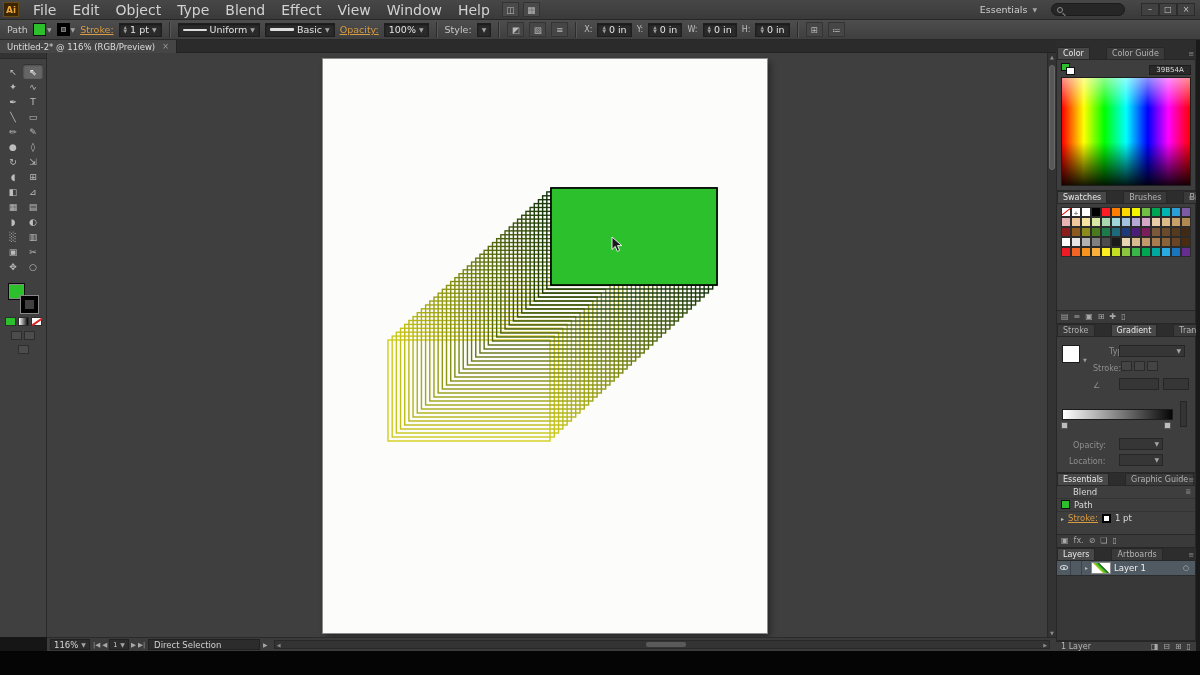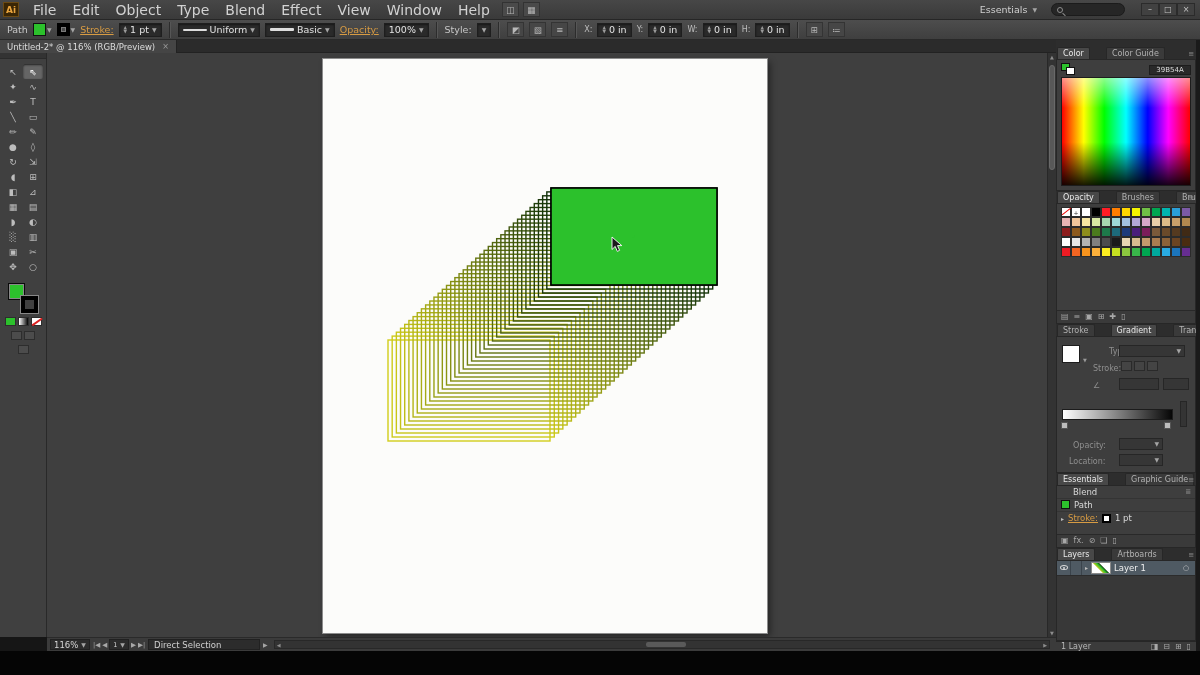--- a/index.html
+++ b/index.html
@@ -458,21 +458,21 @@
         <span class="cp-fs">
           <span class="a" id="cp-fill" style="background: rgb(44, 193, 44);"></span>
           <span class="b"></span>
         </span>
         <span class="cp-hex">39B54A</span>
       </div>
       <div class="spectrum"></div>
     </div>
 
     <div class="ptabs">
-      <span class="ptab active">Opacity</span>
+      <span class="ptab active">Swatches</span>
       <span class="ptab">Brushes</span>
       <span class="ptab">Brushes</span>
       <span class="ptab-menu">≡</span>
     </div>
     <div class="pbody" style="height:121px">
       <div class="swatch-grid" id="swatch-grid">
           <div class="sw-row">
             <div class="sw none"></div>
             <div class="sw reg">+</div>
             <div class="sw" style="background: rgb(255, 255, 255);"></div>

